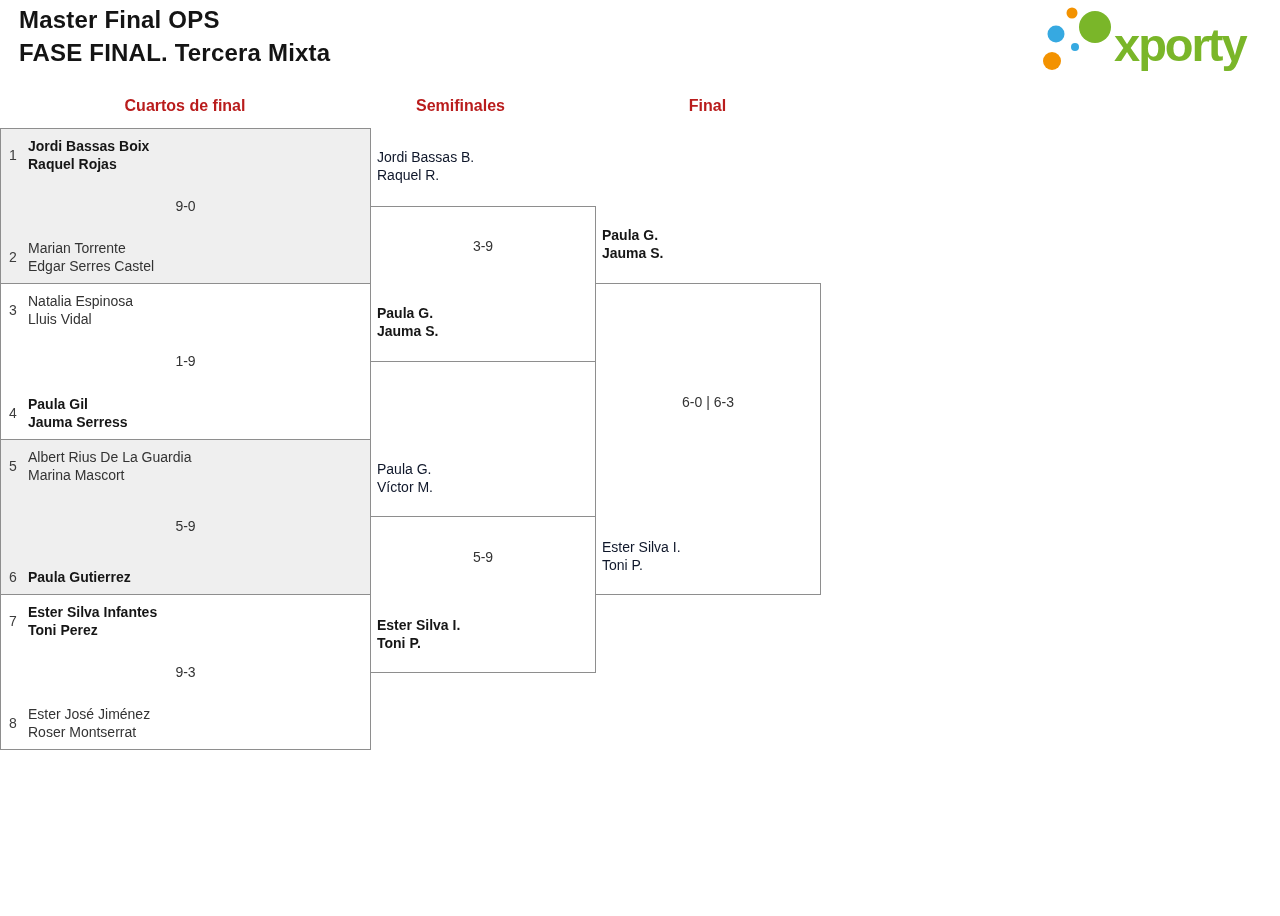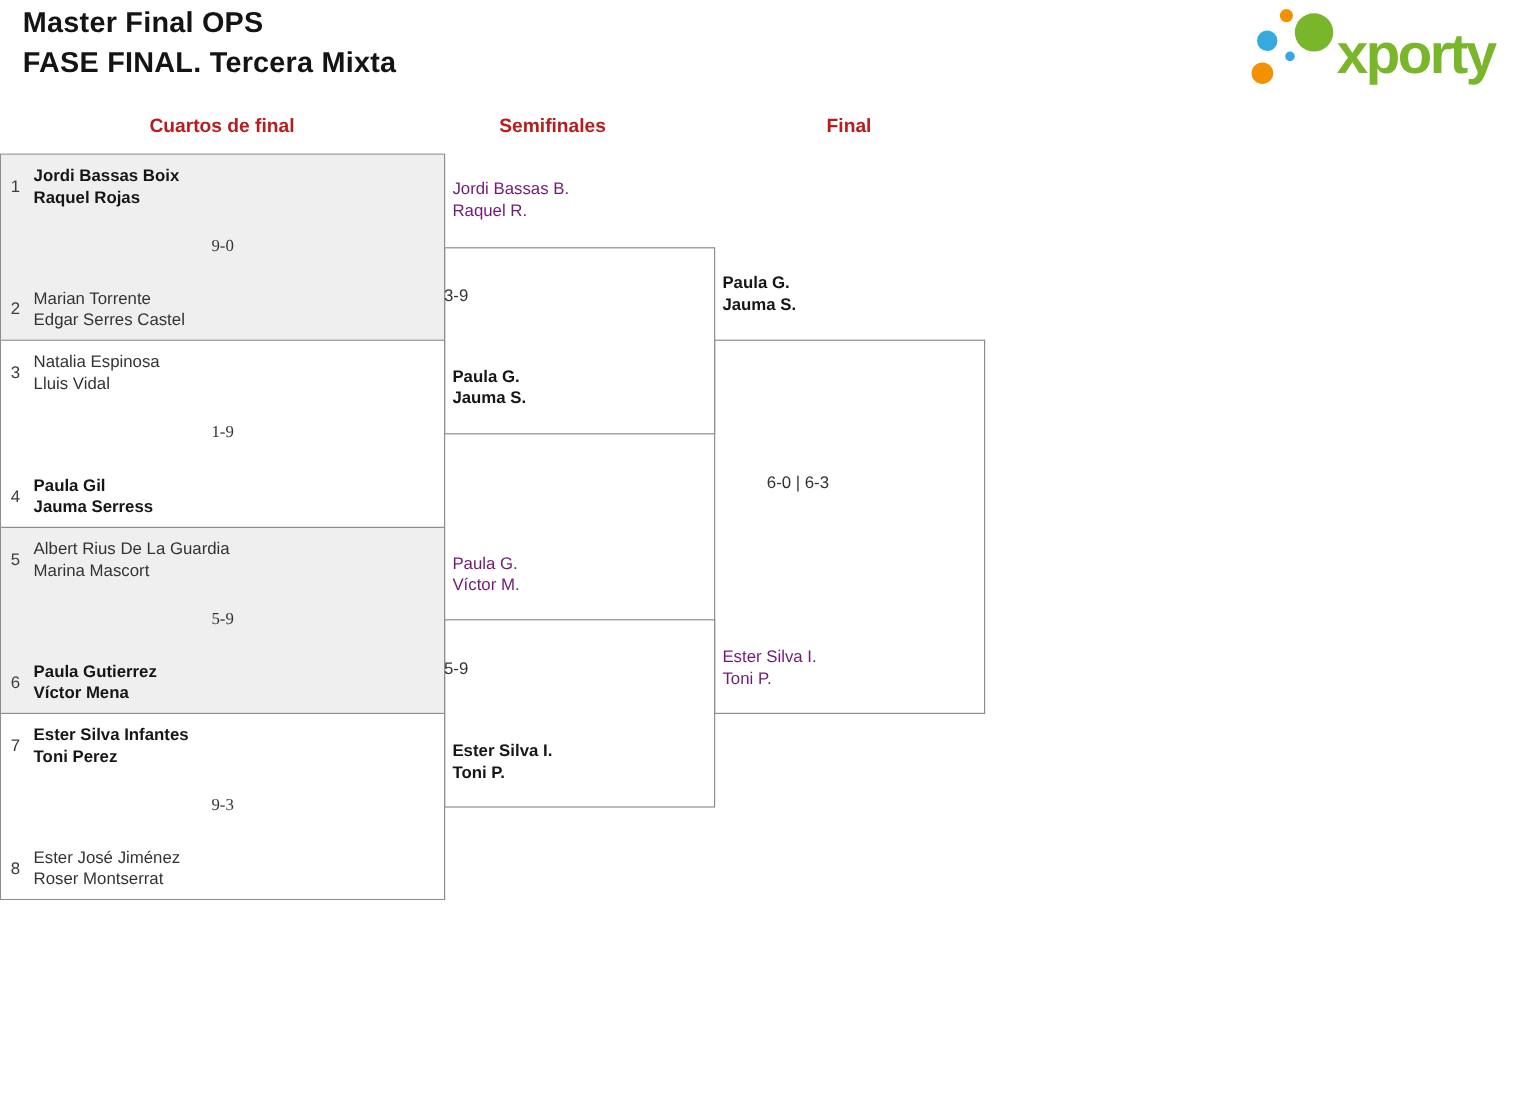--- a/index.html
+++ b/index.html
@@ -23,43 +23,43 @@
 
   
   .qf-wrap { position:absolute; left:0; top:128px; width:371px; height:622px; border:1px solid #8e8e8e; display:flex; flex-direction:column; }
   .qf-match { flex:1 1 0; display:flex; flex-direction:column; justify-content:space-between; padding:8px 0; background:#fff; }
   .qf-match + .qf-match { border-top:1px solid #8e8e8e; }
   .qf-match.shaded { background:#efefef; }
 
   .team { position:relative; padding-left:27px; font-size:14px; line-height:18px; color:#333; }
   .team.win { font-weight:700; color:#161616; }
   .seed { position:absolute; left:8px; top:50%; transform:translateY(-50%); font-size:14px; font-weight:400; color:#3c3c3c; }
-  .score { text-align:center; font-size:14px; color:#333;font-family:Liberation Serif, serif; }
+  .score { text-align:center; font-size:14px; color:#333; }
 
   
   .rect { position:absolute; border:1px solid #8e8e8e; background:transparent; }
   .rect-sf1 { left:370px; top:206px; width:226px; height:156px; }
   .rect-sf2 { left:370px; top:516px; width:226px; height:157px; }
   .rect-f   { left:595px; top:283px; width:226px; height:312px; }
 
   
-  .flabel { position:absolute; font-size:14px; line-height:18px; color:#701a75; }
+  .flabel { position:absolute; font-size:14px; line-height:18px; color:#0f172a; }
   .flabel.win { font-weight:700; color:#161616; }
   .lbl-sf1-top { left:377px; top:148px; }
   .lbl-sf1-bot { left:377px; top:304px; }
   .lbl-sf2-top { left:377px; top:460px; }
   .lbl-sf2-bot { left:377px; top:616px; }
   .lbl-f-top   { left:602px; top:226px; }
   .lbl-f-bot   { left:602px; top:538px; }
 
   
-  .abs-score { position:absolute; font-size:14px; color:#333; }
+  .abs-score { position:absolute; text-align:center; font-size:14px; color:#333; }
   .sc-sf1 { left:370px; top:238px; width:226px; }
   .sc-sf2 { left:370px; top:549px; width:226px; }
-  .sc-f   { left:595px; top:394px; width:226px;margin-left:44px; }
+  .sc-f   { left:595px; top:394px; width:226px; }
 </style>
 </head>
 <body>
 
 <div class="page">
 
   <div class="title-block">
     <div class="title-line">Master Final OPS</div>
     <div class="title-line">FASE FINAL. Tercera Mixta</div>
   </div>
@@ -110,21 +110,20 @@
     <div class="qf-match shaded">
       <div class="team">
         <span class="seed">5</span>
         <div>Albert Rius De La Guardia</div>
         <div>Marina Mascort</div>
       </div>
       <div class="score">5-9</div>
       <div class="team win">
         <span class="seed">6</span>
         <div>Paula Gutierrez</div>
-        <div>Víctor Mena</div>
       </div>
     </div>
 
     <div class="qf-match">
       <div class="team win">
         <span class="seed">7</span>
         <div>Ester Silva Infantes</div>
         <div>Toni Perez</div>
       </div>
       <div class="score">9-3</div>

